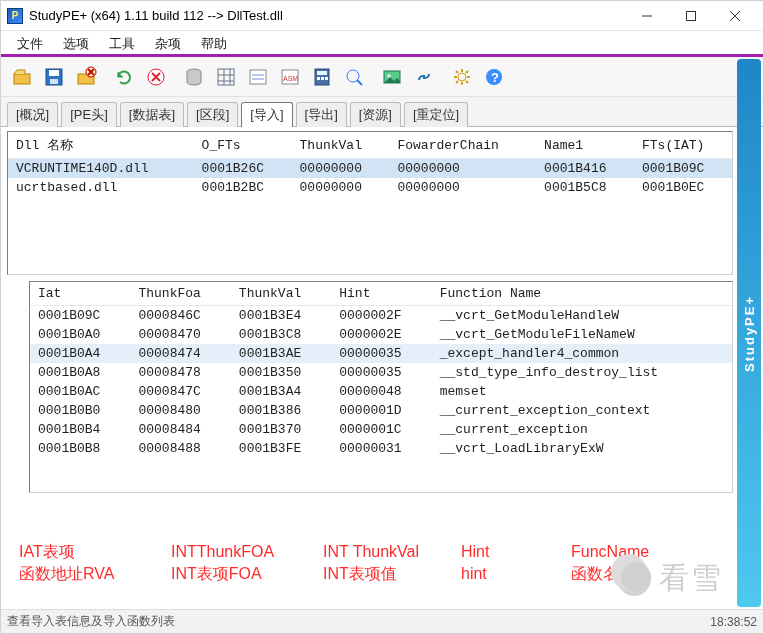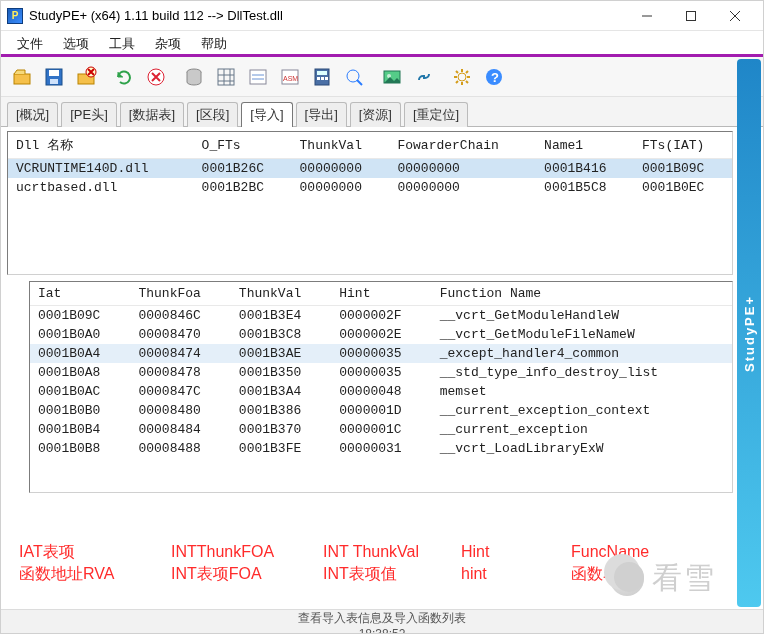--- a/index.html
+++ b/index.html
@@ -83,34 +83,34 @@
   table.listview tr.sel2 td { background:var(--row-sel2); }
 
   
   .annot { position:absolute; left:8px; right:30px; bottom:36px; height:56px;
     display:flex; font-size:16px; color:var(--annot-red); pointer-events:none;
   }
   .annot .col { display:flex; flex-direction:column; line-height:22px;
     white-space:nowrap; }
 
   
-  .watermark { position:absolute; right:47px; bottom:34px; color:#cfcfcf;
+  .watermark { position:absolute; right:40px; bottom:34px; color:#cfcfcf;
     font-size:30px; letter-spacing:2px; display:flex; align-items:center;
     gap:8px; pointer-events:none; }
   .wm-ico { width:34px; height:34px; border-radius:50%;
     background:radial-gradient(circle at 40% 40%,#e8e8e8,#c8c8c8);
     position:relative; }
   .wm-ico:before,.wm-ico:after{content:"";position:absolute;border-radius:50%}
   .wm-ico:before{width:36px;height:36px;left:-6px;top:-8px;background:#dcdcdc}
   .wm-ico:after{width:30px;height:30px;left:4px;top:0;background:#d0d0d0}
 
   .statusbar { position:absolute; left:0; right:0; bottom:0; height:24px;
     background:#f2f2f2; border-top:1px solid #dcdcdc;
     display:flex; align-items:center; font-size:12px; padding:0 6px;
-    justify-content:space-between; color:#555;flex-direction:column; }
+    justify-content:space-between; color:#555; }
   svg { display:block; }
 </style>
 </head>
 <body>
 
 <div class="titlebar">
   <span class="appicon">P</span>
   <span class="title">StudyPE+ (x64) 1.11 build 112  --&gt;  DllTest.dll</span>
   <div class="winbtn">
     <svg width="10" height="10">

